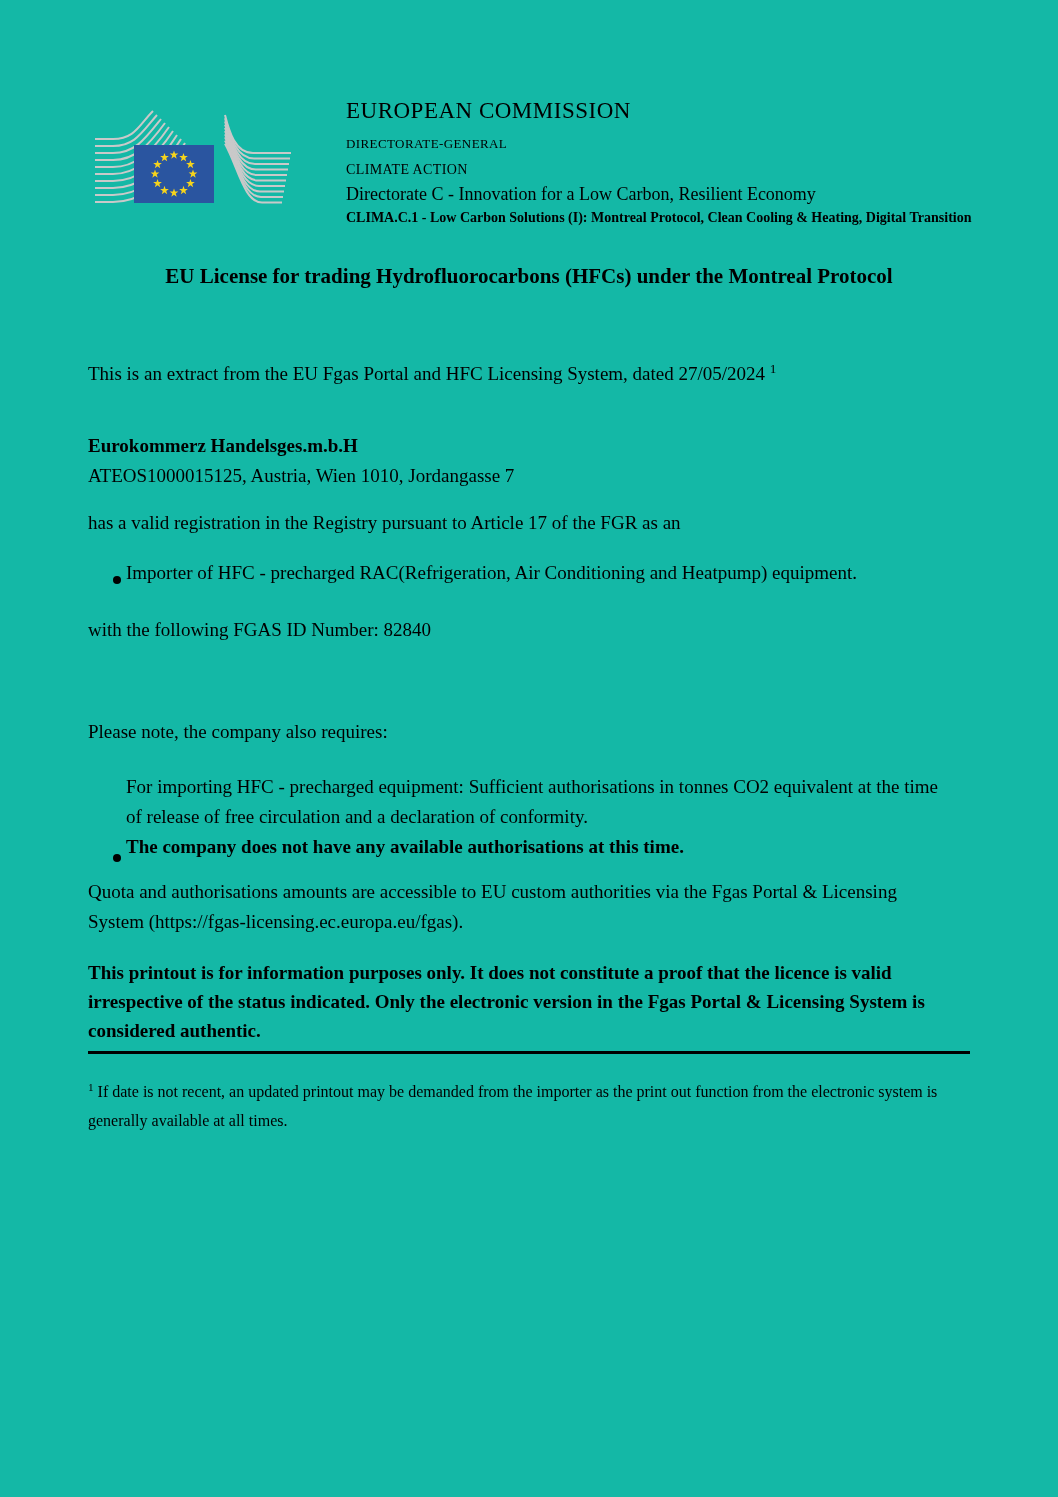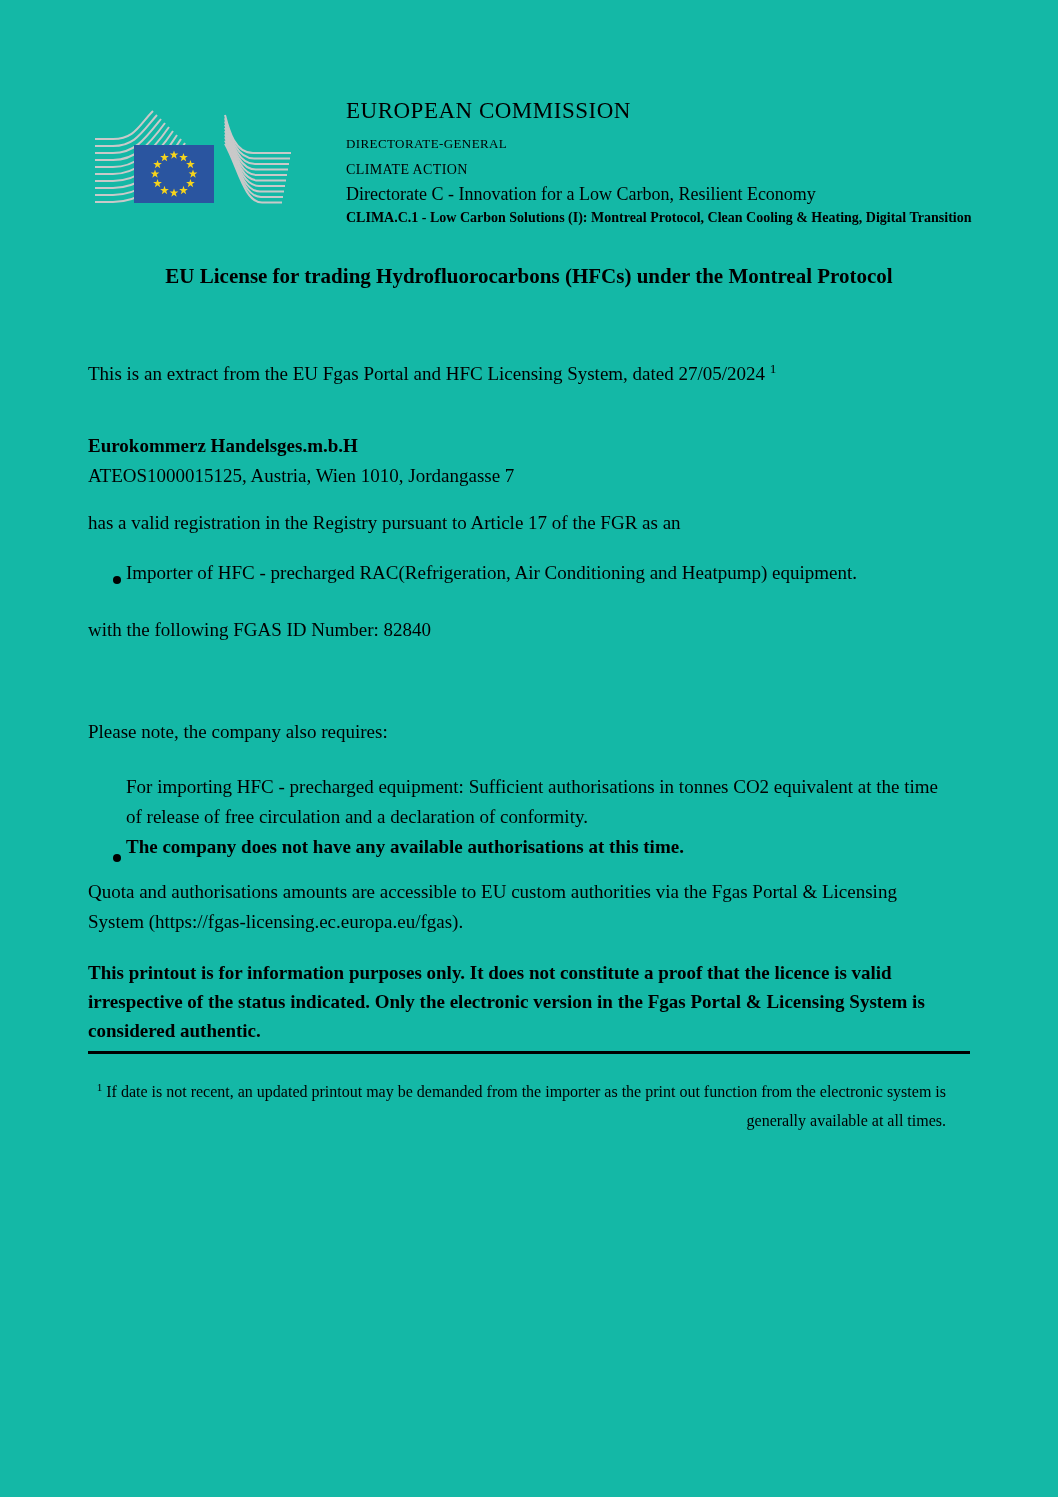--- a/index.html
+++ b/index.html
@@ -118,18 +118,18 @@
       <div class="b">The company does not have any available authorisations at this time.</div>
     </div>
   </div>
 
   <p class="abs lh30" style="top:877px;left:88px;width:838px;">Quota and authorisations amounts are accessible to EU custom authorities via the Fgas Portal &amp; Licensing System (https://fgas-licensing.ec.europa.eu/fgas).</p>
 
   <p class="abs b lh29" style="top:958px;left:88px;width:876px;">This printout is for information purposes only. It does not constitute a proof that the licence is valid irrespective of the status indicated. Only the electronic version in the Fgas Portal &amp; Licensing System is considered authentic.</p>
 
   <div class="abs rule" style="top:1051px;left:88px;width:882px;"></div>
 
-  <div class="abs footnote" style="top:1073px;left:88px;width:858px;text-align:right;">
+  <div class="abs footnote" style="top:1073px;left:88px;width:858px;">
     <sup>1</sup>
     <span>If date is not recent, an updated printout may be demanded from the importer as the print out function from the electronic system is generally available at all times.</span>
   </div>
 
 </div>
 
 </body></html>

